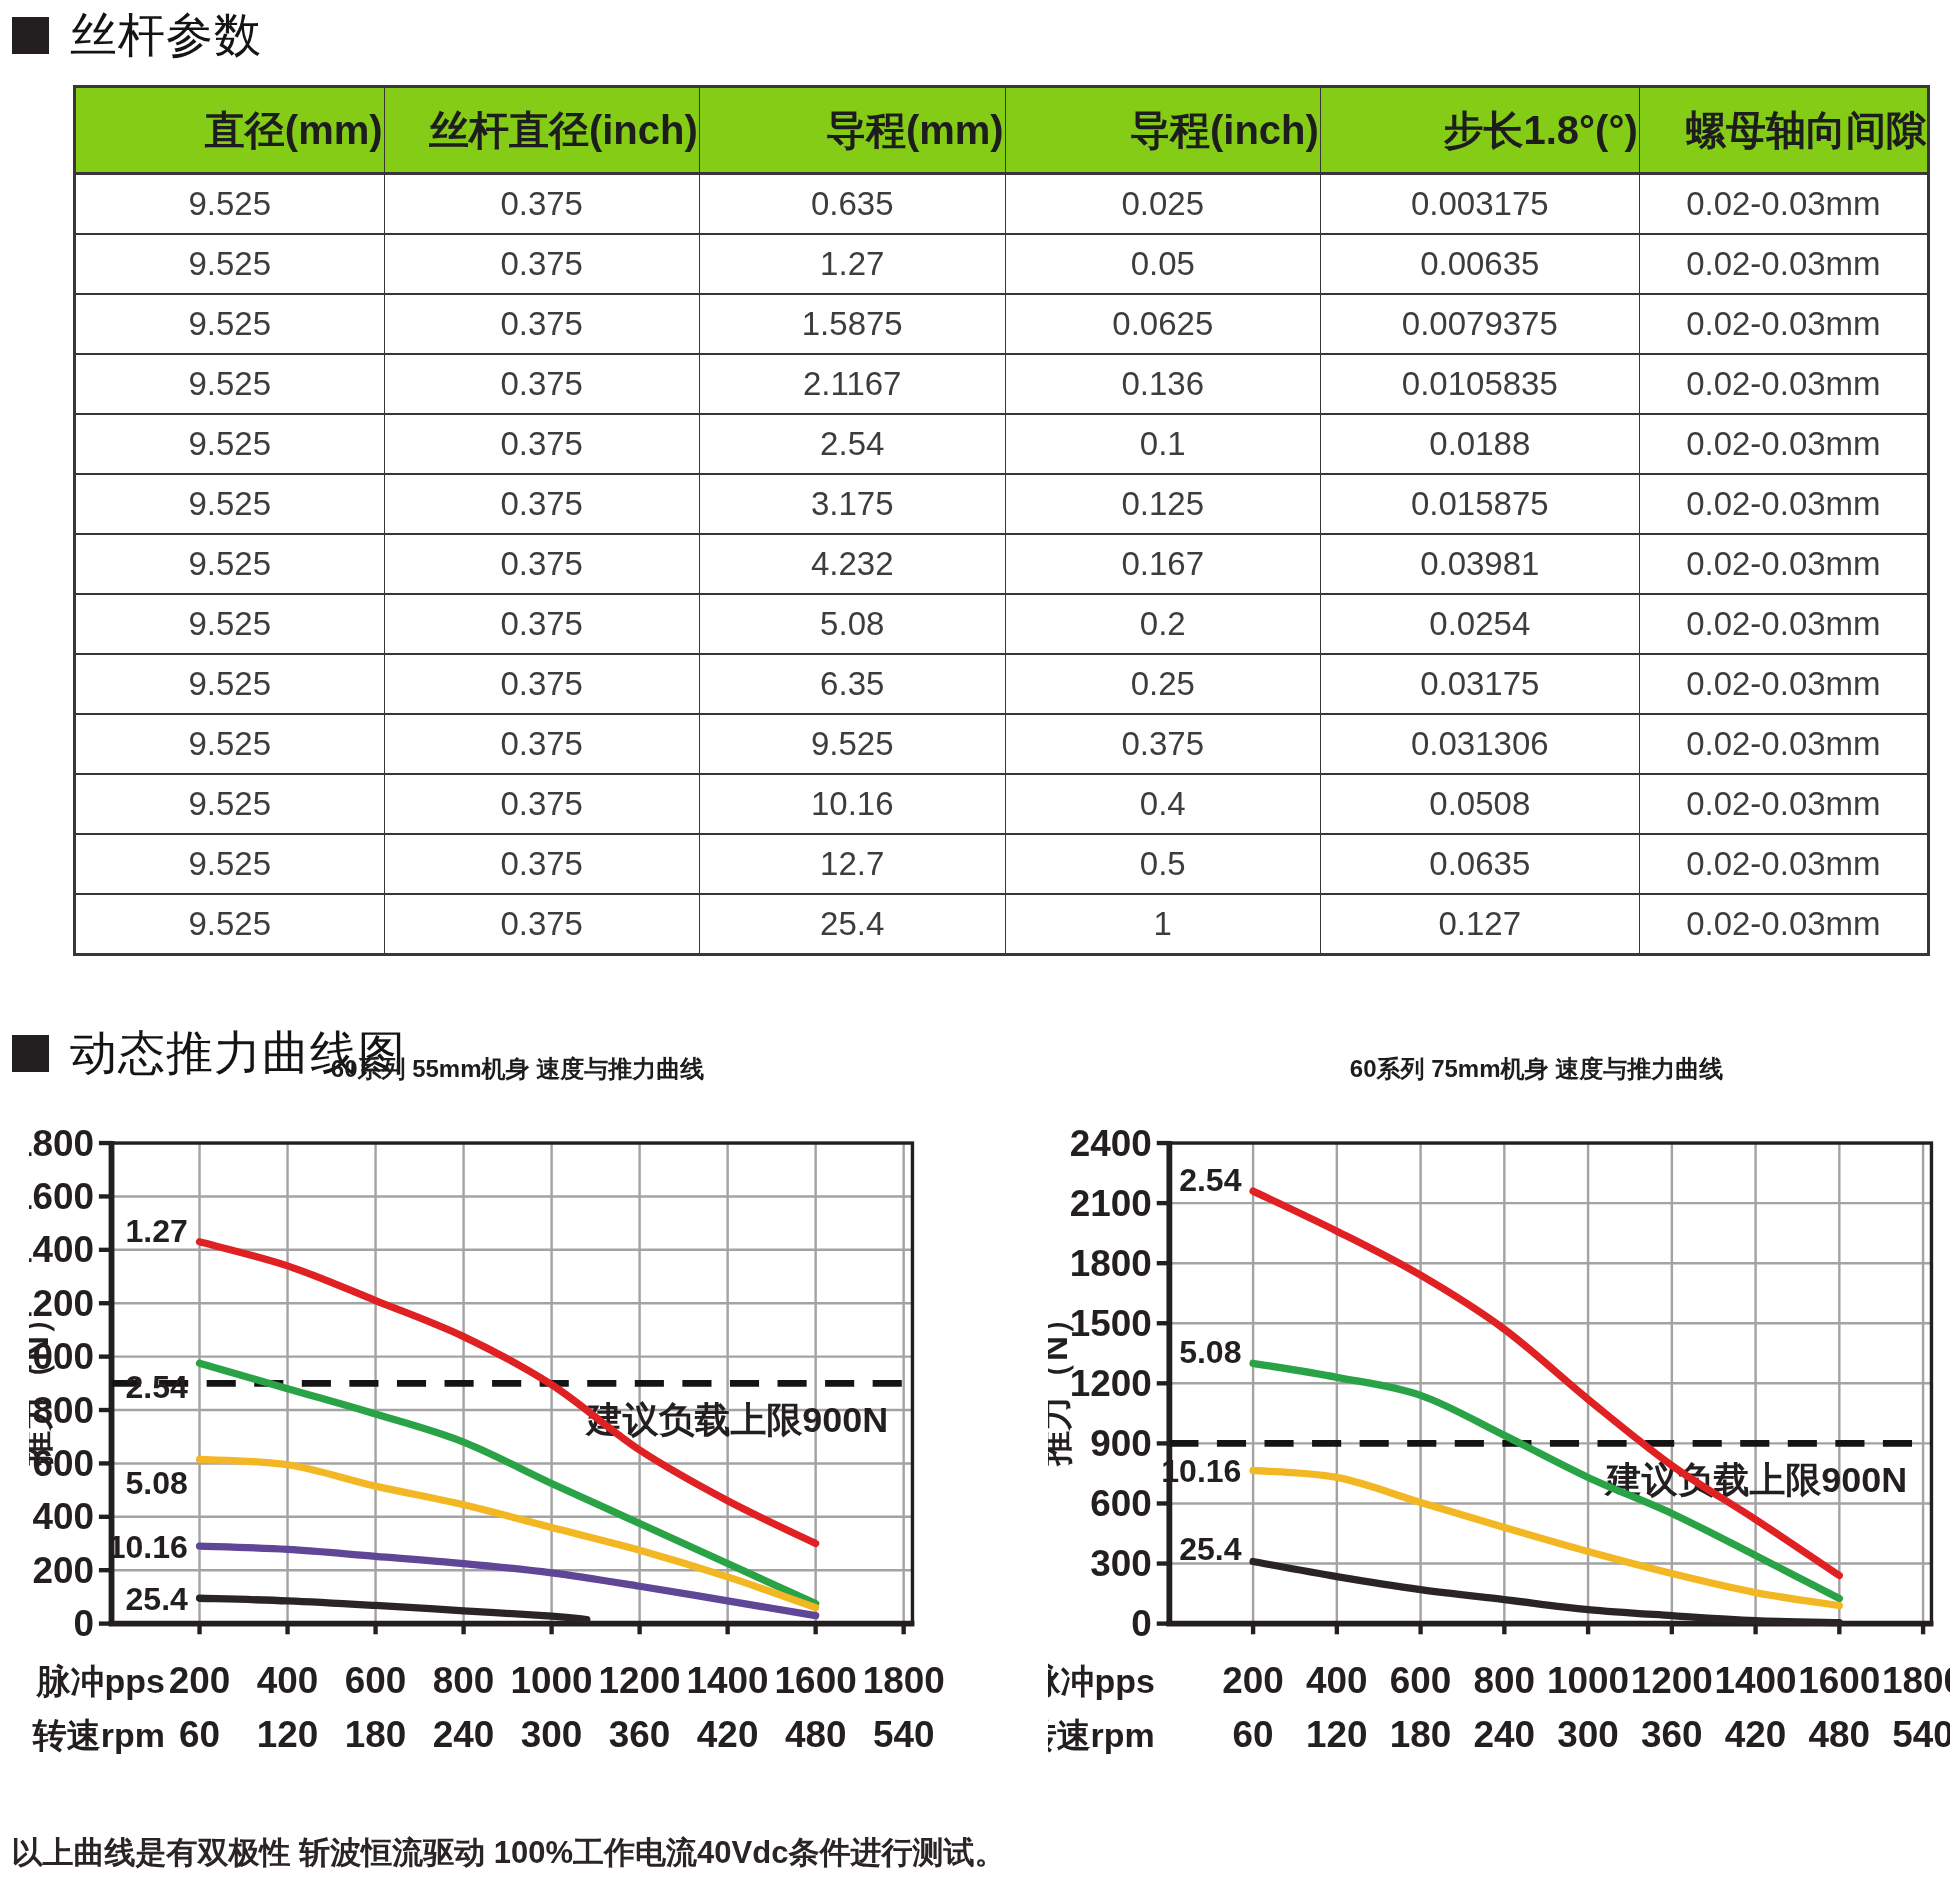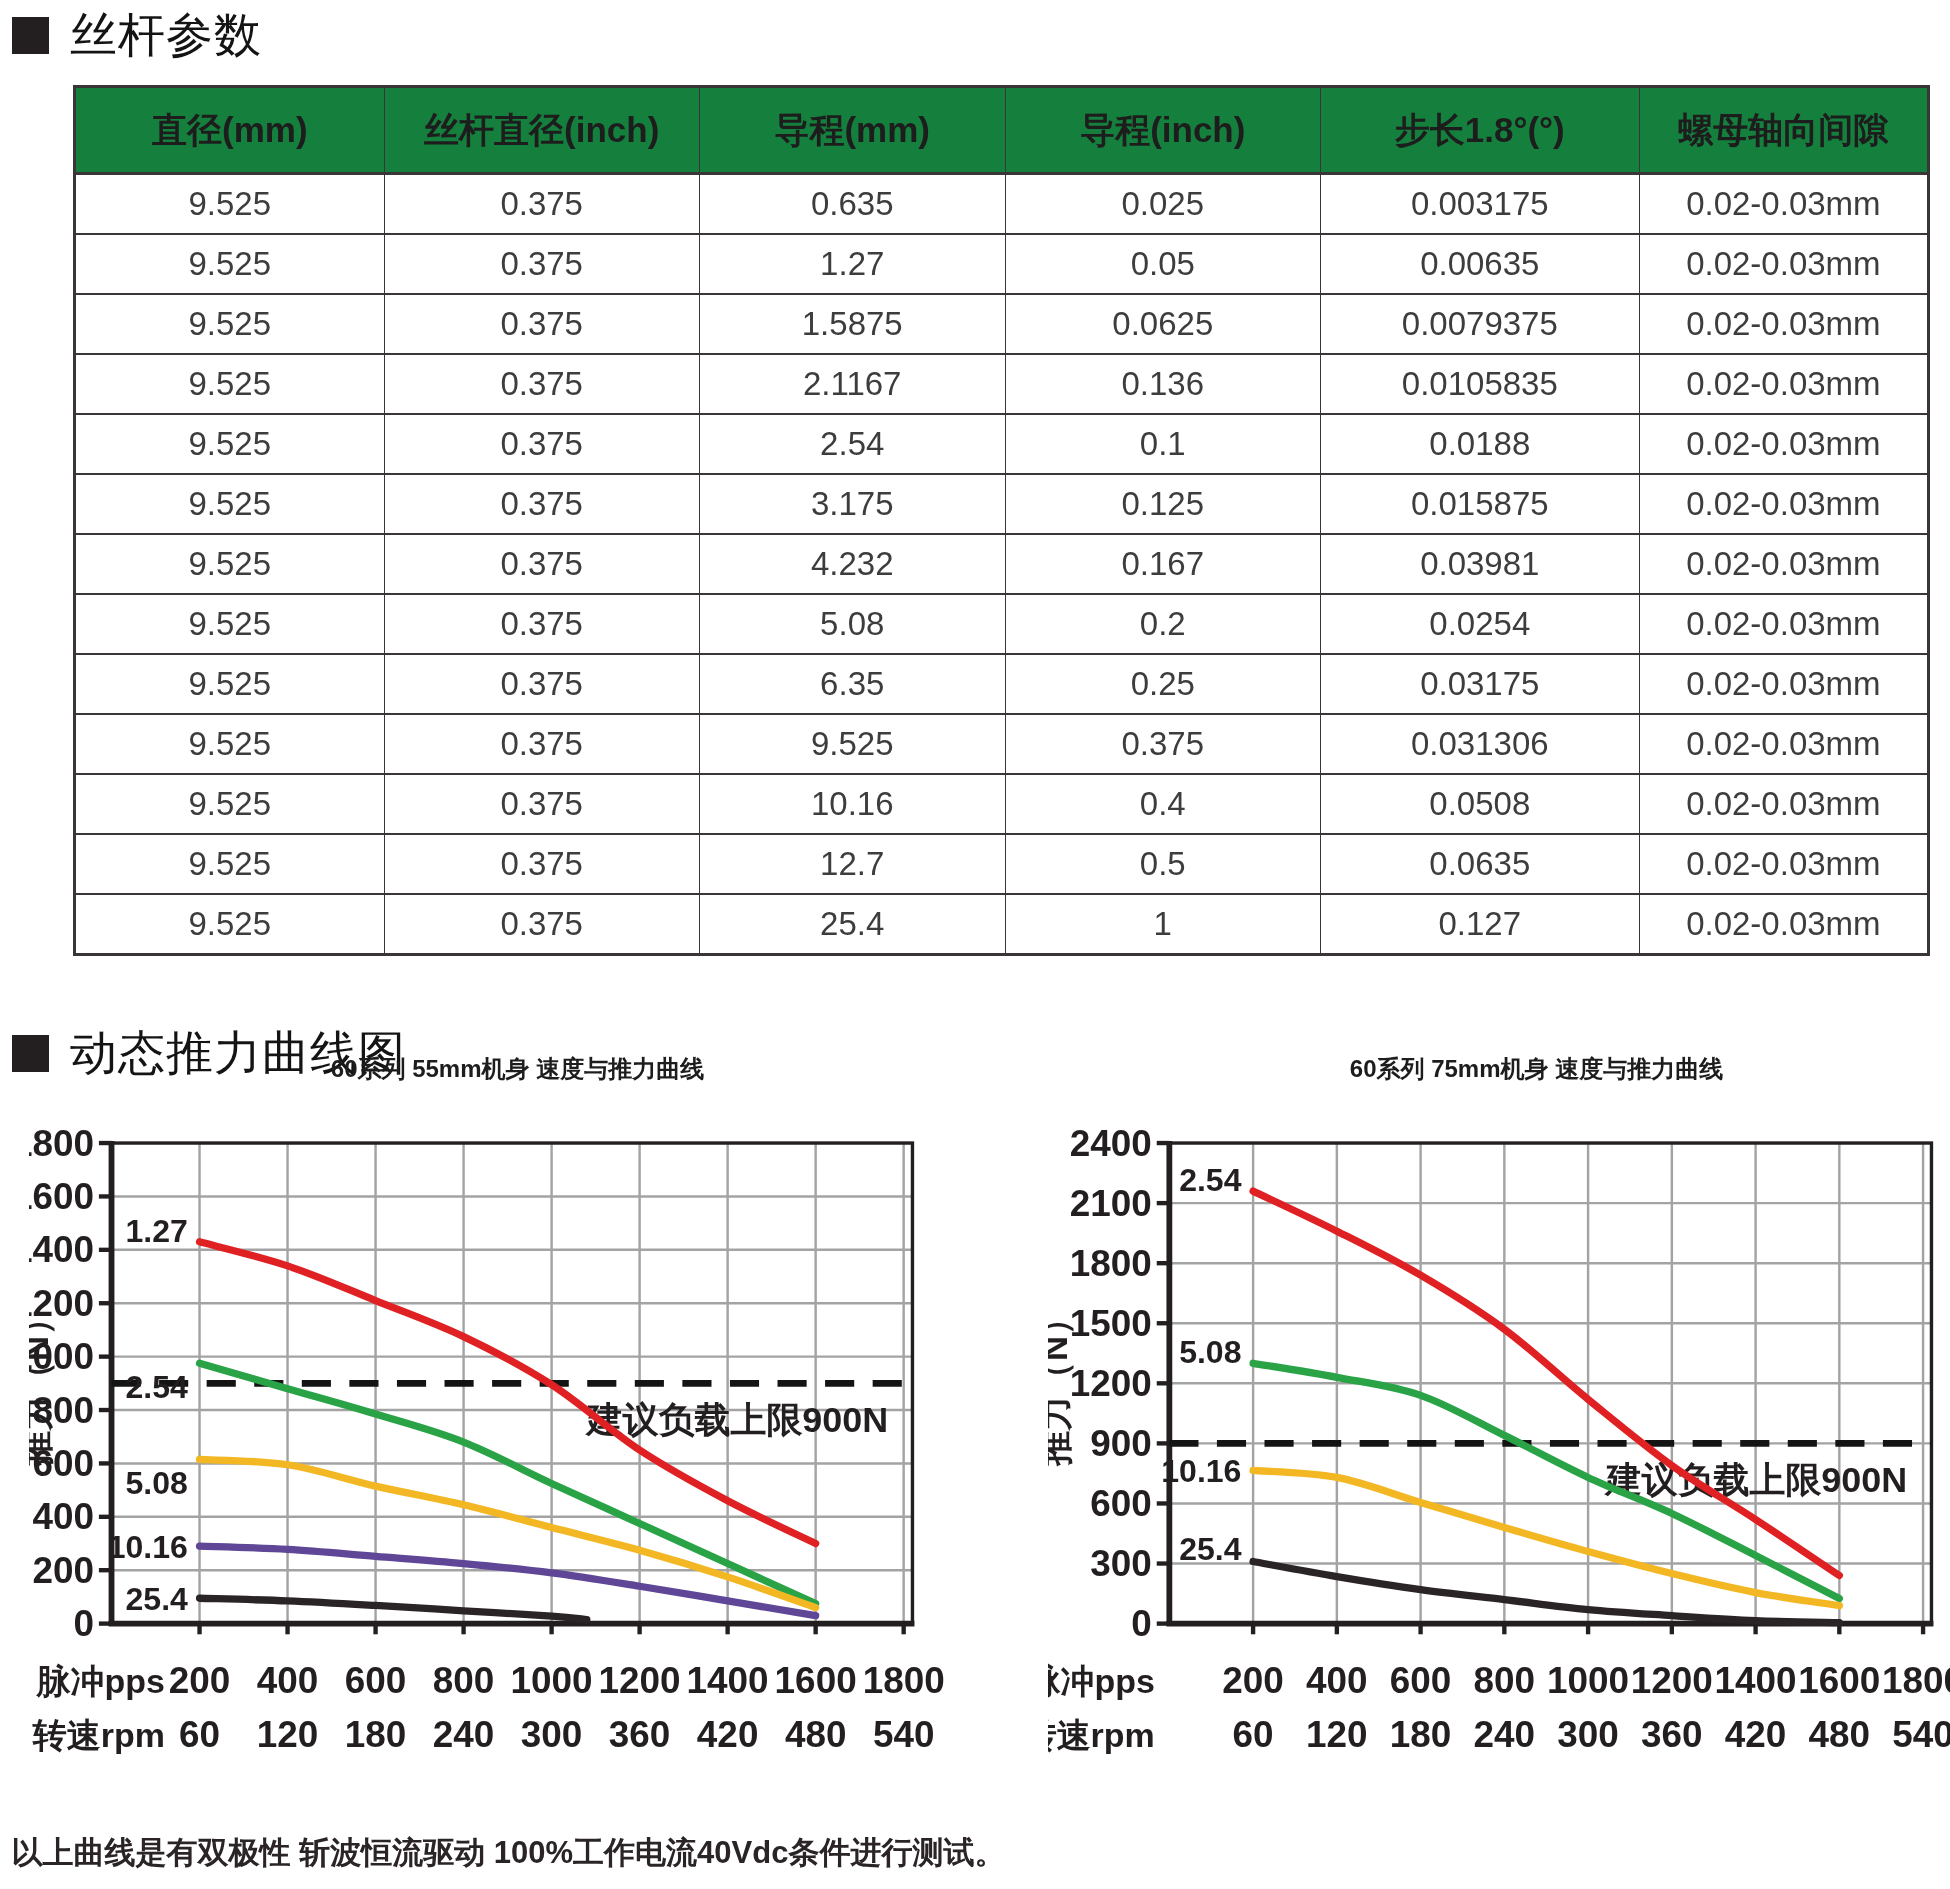--- a/index.html
+++ b/index.html
@@ -8,22 +8,22 @@
 
   
   .sec-head{position:absolute;display:flex;align-items:center;gap:21.3px;font-size:47px;font-weight:normal;color:#141414;letter-spacing:1px;}
   .sec-head .sq{width:37px;height:37px;background:#231f20;flex:0 0 auto;}
   #sec1{left:11.6px;top:3.9px;}
   #sec2{left:11.6px;top:1022px;}
 
   
   .tbl-wrap{position:absolute;left:73px;top:85px;width:1857px;}
   table.params{width:100%;border-collapse:collapse;table-layout:fixed;border:3.9px solid #3a3536;}
-  table.params th{height:82px;background:#15803d;font-size:35px;font-weight:bold;color:#1d1d1d;
-    border-left:1.9px solid #3a3536;border-right:1.9px solid #3a3536;border-bottom:3.9px solid #3a3536;text-align:center;}
+  table.params th{height:82px;background:#84cc16;font-size:40px;font-weight:bold;color:#1d1d1d;
+    border-left:1.9px solid #3a3536;border-right:1.9px solid #3a3536;border-bottom:3.9px solid #3a3536;text-align:right;}
   table.params td{height:56px;font-size:33px;color:#3d3d3d;text-align:center;
     border-left:1.9px solid #3a3536;border-right:1.9px solid #3a3536;border-top:2.9px solid #3a3536;border-bottom:2.9px solid #3a3536;}
 
   
   .chart{position:absolute;top:1053px;width:932px;}
   #chartL{left:29px;}
   #chartR{left:1048px;}
   .chart-title{font-size:24px;font-weight:bold;color:#1d1d1d;text-align:center;height:56px;padding-left:45px;}
   svg text{font-family:"Liberation Sans","DejaVu Sans",sans-serif;fill:#231f20;}
 

